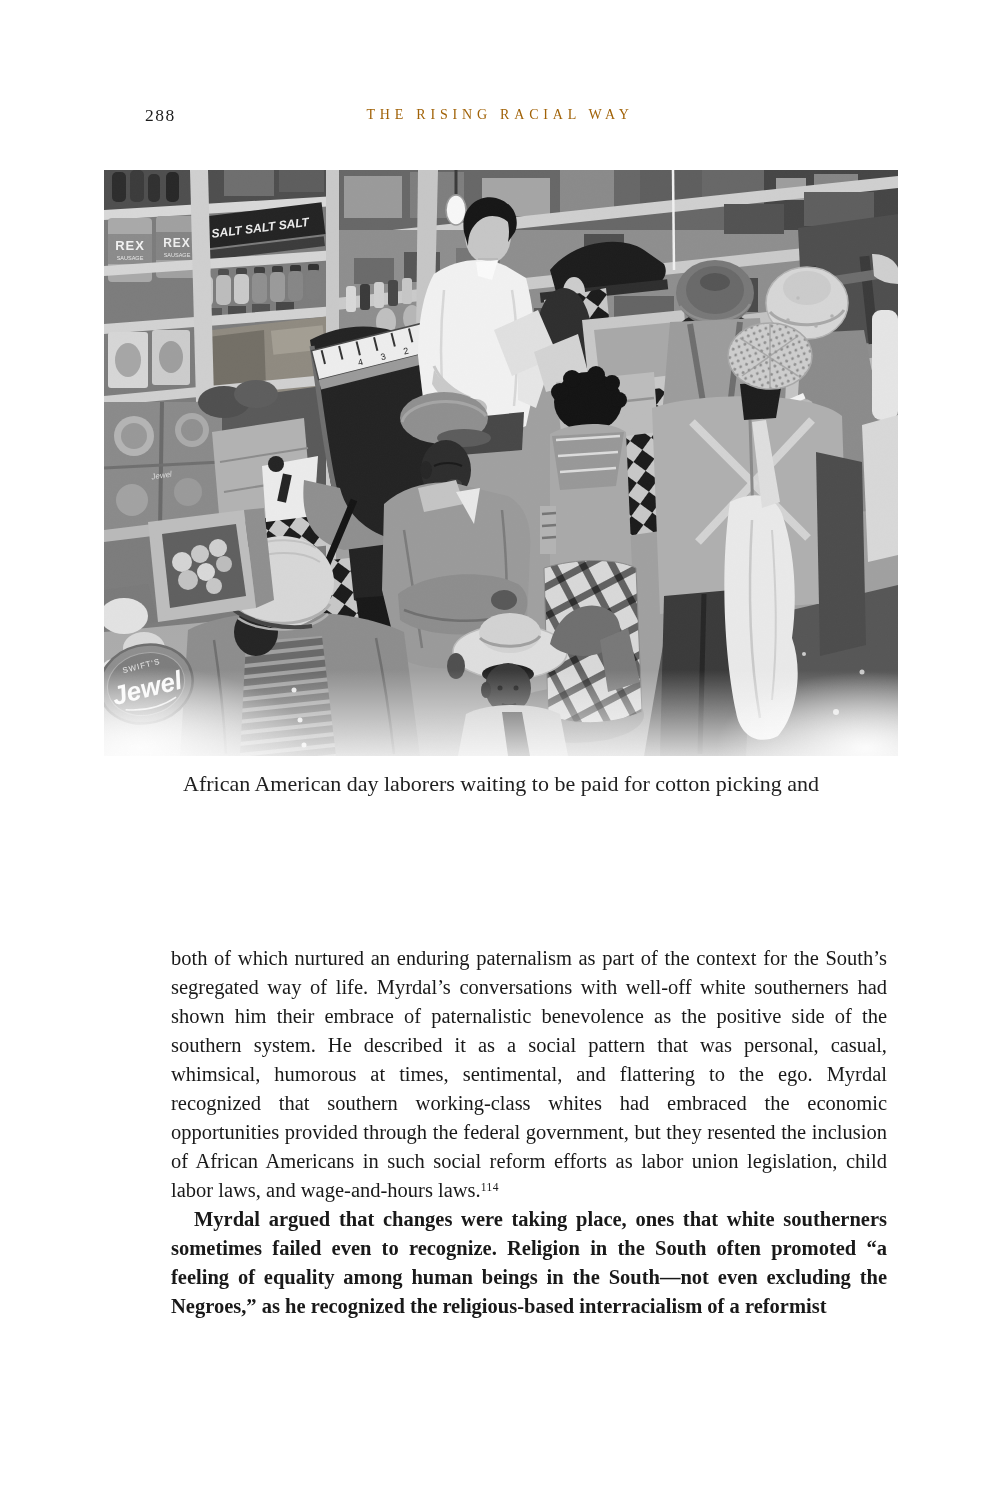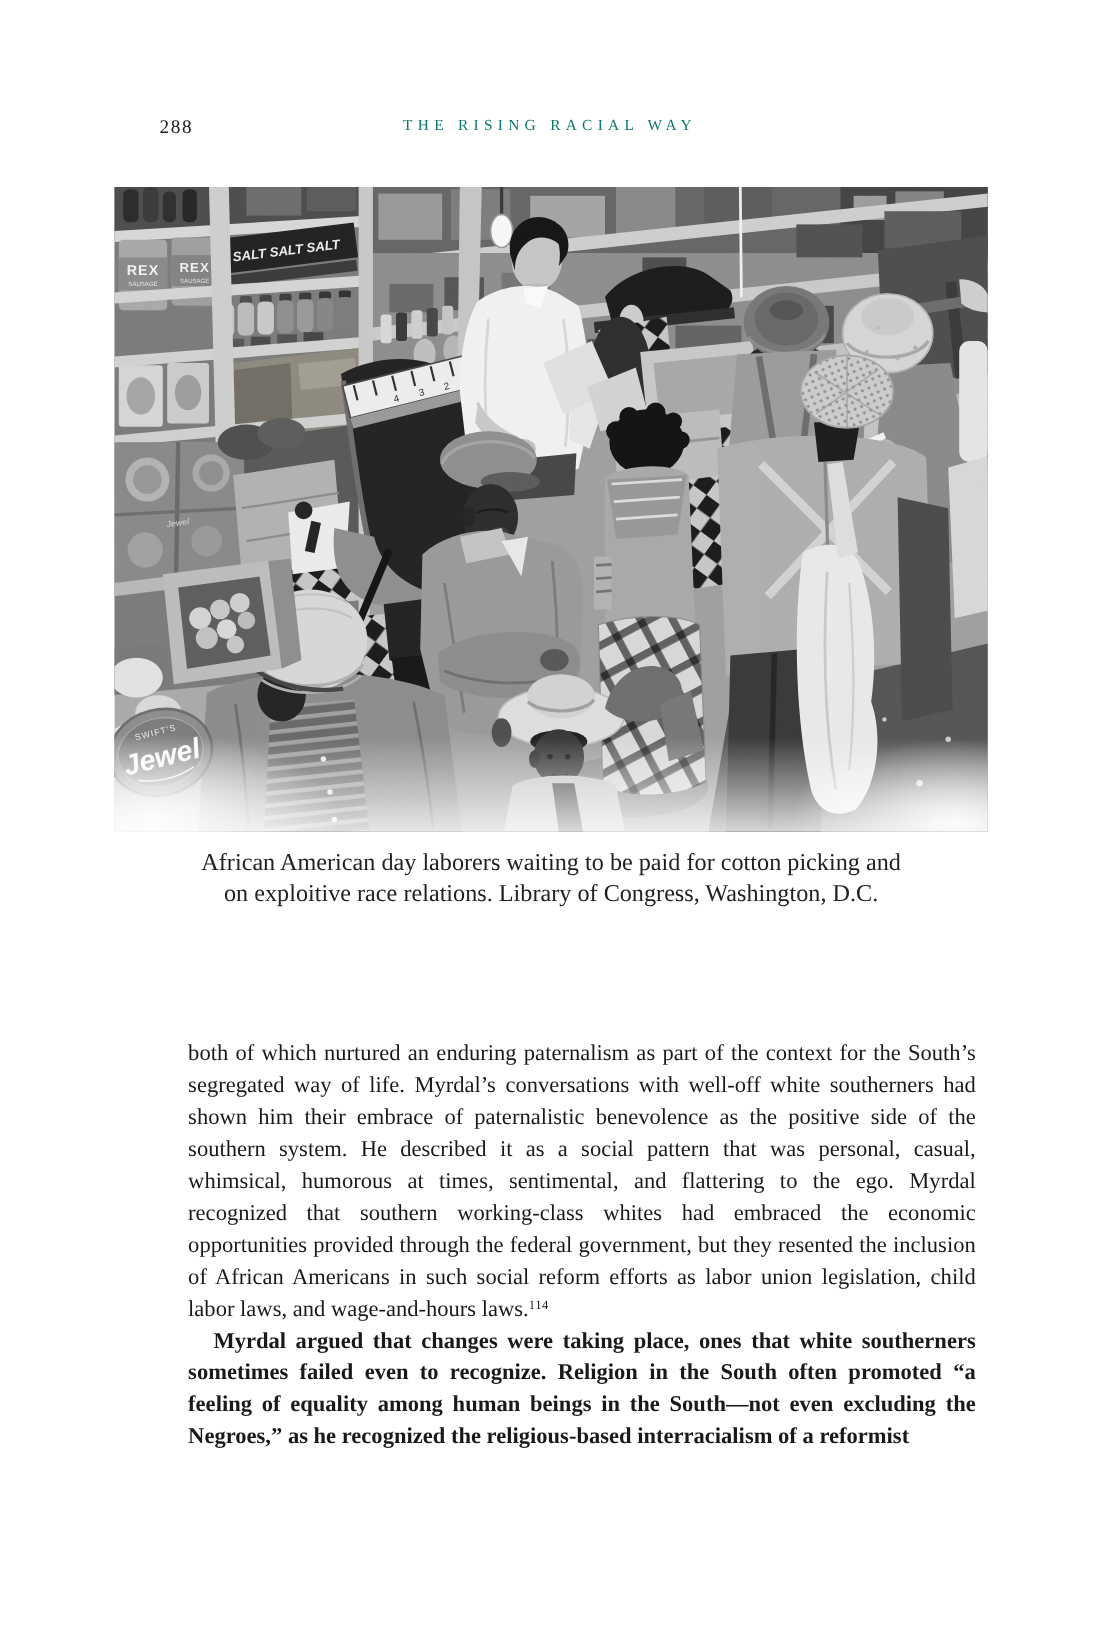--- a/index.html
+++ b/index.html
@@ -2,21 +2,21 @@
 <html><head>
 <meta charset="utf-8">
 <style>
   html,body { margin:0; padding:0; background:#ffffff; }
   .page {
     position:relative; width:1000px; height:1502px; background:#ffffff;
     font-family:"Liberation Serif","DejaVu Serif",serif; color:#1b1b1b; overflow:hidden;
   }
   .running-head { position:absolute; top:105px; left:0; width:100%; height:26px; }
   .page-number { position:absolute; left:145px; top:0; font-size:17.5px; letter-spacing:1.5px; color:#1d1d1d; }
-  .running-title { position:absolute; left:0; right:0; top:2px; text-align:center; font-size:14px; letter-spacing:4.8px; color:#0f766e; }
+  .running-title { position:absolute; left:0; right:0; top:2px; text-align:center; font-size:14px; letter-spacing:4.8px; color:#a16207; }
   figure.photo { position:absolute; left:104px; top:170px; width:832px; height:586px; margin:0; }
   figure.photo svg { display:block; width:794px; height:586px; }
   .caption { position:absolute; left:104px; top:770px; width:794px; text-align:center; font-size:22px; line-height:27.6px; color:#212121; }
   .body-text { position:absolute; left:143px; top:944px; width:716px; font-size:20.5px; line-height:29px; text-align:justify; color:#191919;margin-left:28px; }
   .body-text p { margin:0; }
   .body-text p.indent { text-indent:23px;font-weight:bold; }
   .body-text sup { font-size:11.5px; line-height:0; vertical-align:6px; letter-spacing:0.5px; }
   svg text { font-family:"Liberation Sans","DejaVu Sans",sans-serif; }
 </style>
 </head>
@@ -418,21 +418,20 @@
 
       <rect x="0" y="500" width="794" height="86" fill="url(#fadeB)"></rect>
       <ellipse cx="36" cy="578" rx="170" ry="82" fill="url(#cornerFade)"></ellipse>
       <ellipse cx="762" cy="578" rx="150" ry="76" fill="url(#cornerFade)"></ellipse>
       <rect x="0" y="0" width="794" height="586" filter="url(#grainF)" opacity="0.05"></rect>
     </svg>
   </figure>
 
   <figcaption class="caption">
     <div>African American day laborers waiting to be paid for cotton picking and</div>
-    <div>on exploitive race relations. Library of Congress, Washington, D.C.</div>
   </figcaption>
 
   <div class="body-text">
     <p><span>both of which nurtured an enduring paternalism as part of the context for the South’s segregated way of life. Myrdal’s conversations with well-off white southerners had shown him their embrace of paternalistic benevolence as the positive side of the southern system. He described it as a social pattern that was personal, casual, whimsical, humorous at times, sentimental, and flattering to the ego. Myrdal recognized that southern working-class whites had embraced the economic opportunities provided through the federal government, but they resented the inclusion of African Americans in such social reform efforts as labor union legislation, child labor laws, and wage-and-hours laws.</span><sup>114</sup></p>
     <p class="indent"><span>Myrdal argued that changes were taking place, ones that white southerners sometimes failed even to recognize. Religion in the South often promoted “a feeling of equality among human beings in the South—not even excluding the Negroes,” as he recognized the religious-based interracialism of a reformist</span></p>
   </div>
 
 </div>
 
 </body></html>

